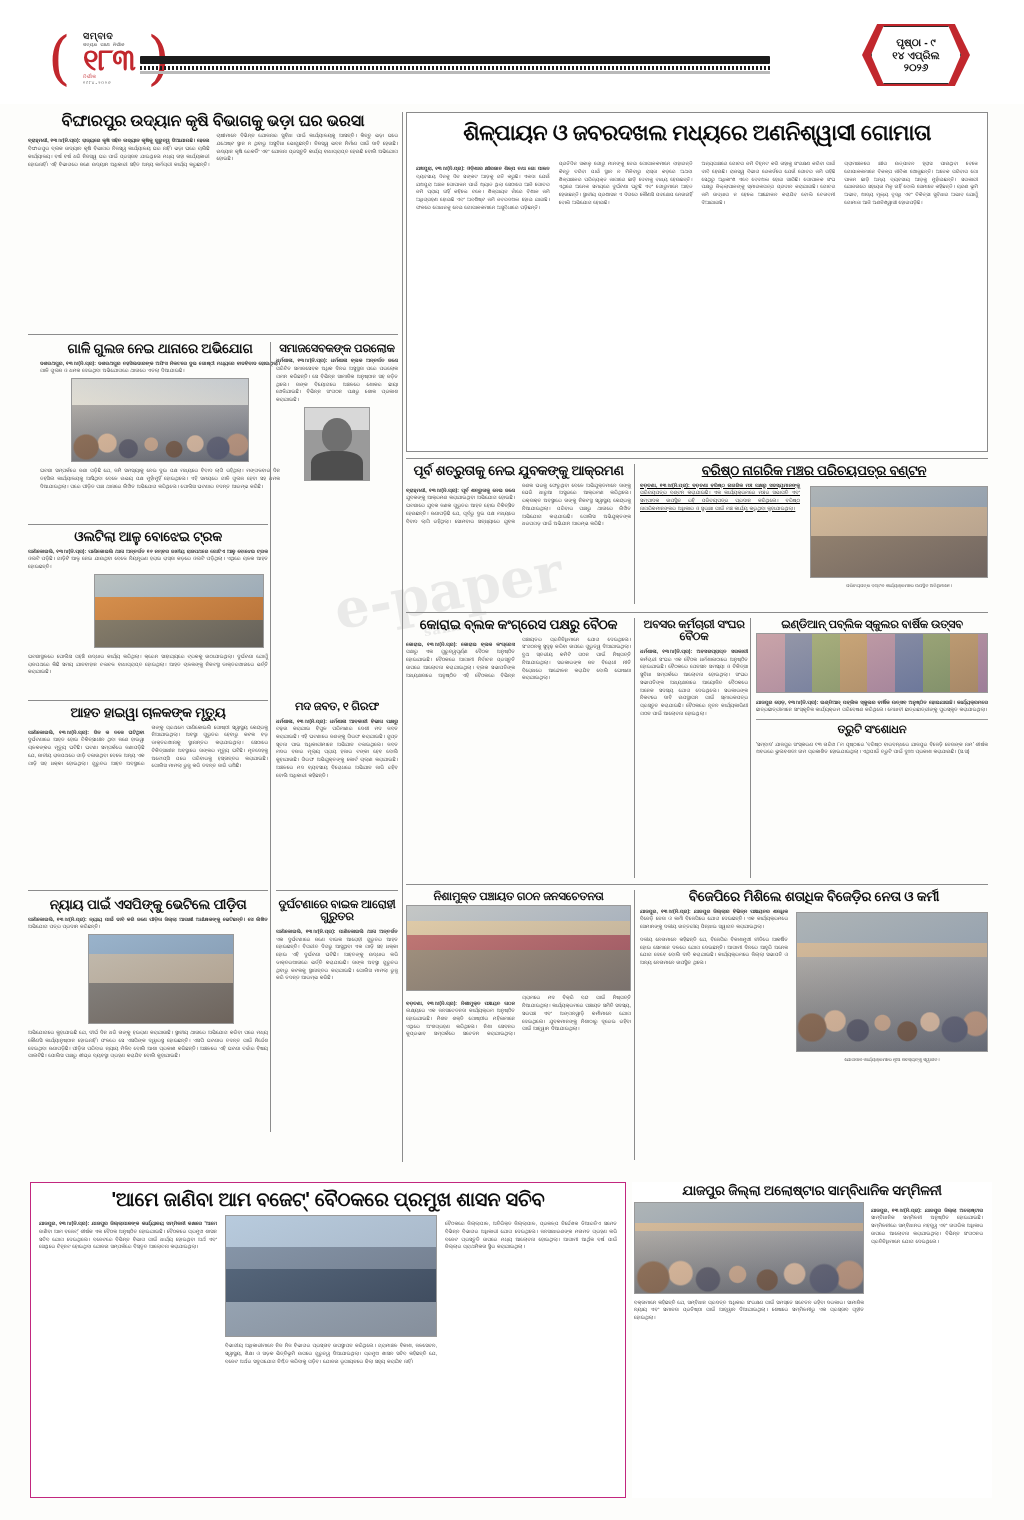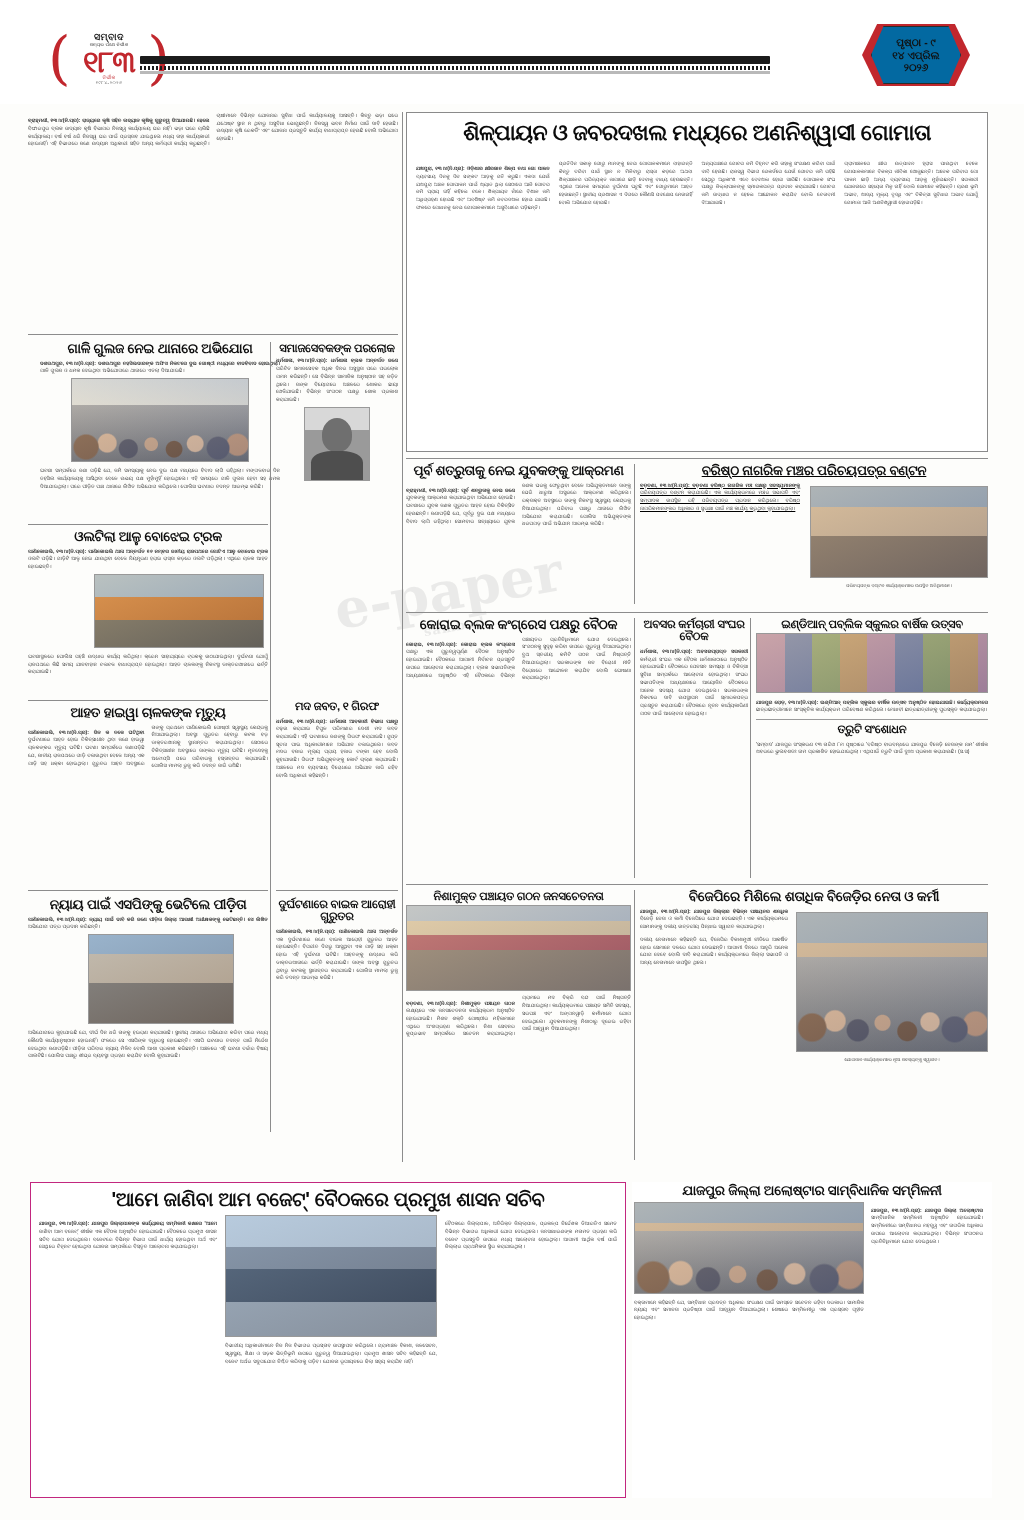--- a/index.html
+++ b/index.html
@@ -30,21 +30,21 @@
     display: flex; align-items: center; justify-content: center;
   }
   .logo-bracket {
     position: absolute; top: 2px;
     font-size: 58px; color: #c1272d;
     font-family: "DejaVu Serif", serif; font-weight: 300;
     line-height: 60px;
   }
   .logo-bracket.l { left: 0; }
   .logo-bracket.r { right: 0; }
-  .logo-core { text-align: center; line-height: 1; }
+  .logo-core { line-height: 1; font-family: Liberation Mono, monospace; }
   .logo-top {
     font-size: 9.5px; color: #1a1a1a; font-weight: bold;
     letter-spacing: .4px;
   }
   .logo-sub {
     font-size: 4.6px; color: #1a1a1a; letter-spacing: .2px; margin-top: 1px;
   }
   .logo-main {
     font-size: 30px; color: #c1272d; font-weight: bold;
     letter-spacing: -1px; margin: 0px 0 -2px;
@@ -93,21 +93,21 @@
   .date-hex {
     position: absolute;
     left: 862px; top: 24px;
     width: 108px; height: 62px;
     background: #c1272d;
     clip-path: polygon(14% 0, 86% 0, 100% 50%, 86% 100%, 14% 100%, 0 50%);
     display: flex; align-items: center; justify-content: center;
   }
   .date-hex-inner {
     width: 90px; height: 58px;
-    background: #0369a1;
+    background: #ffffff;
     border: 1.5px solid #2b2b2b;
     clip-path: polygon(14% 0, 86% 0, 100% 50%, 86% 100%, 14% 100%, 0 50%);
     display: flex; flex-direction: column;
     align-items: center; justify-content: center;
     line-height: 1.22;
   }
   .date-hex-inner span {
     font-size: 10.5px; font-weight: bold; color: #111; white-space: nowrap;
   }
 
@@ -295,20 +295,21 @@
     <div id="lead-head">ଶିଳ୍ପାୟନ ଓ ଜବରଦଖଲ ମଧ୍ୟରେ ଅଣନିଶ୍ୱାସୀ ଗୋମାତା</div>
     <div id="lead-cols">
       <p class="body-txt lead">ଯଖପୁରା, ୧୩।୪(ନି.ପ୍ର): ଓଡ଼ିଶାର କ୍ଷୀରଜାତ ଶିଳ୍ପ ତଥା ଗୋ ପାଳନ ବ୍ୟବସାୟ ଦିନକୁ ଦିନ ସଙ୍କଟ ଆଡ଼କୁ ଗତି କରୁଛି। ଏକଦା ଯେଉଁ ଯଖପୁରା ଅଞ୍ଚଳ ଗୋପାଳନ ପାଇଁ ଖ୍ୟାତ ଥିଲା ସେଠାରେ ଆଜି ଗୋଚର ଜମି ପ୍ରାୟ ନାହିଁ କହିଲେ ଚଳେ। ଶିଳ୍ପାୟନ ନାଁରେ ବିଶାଳ ଜମି ଅଧିଗ୍ରହଣ ହୋଇଛି ଏବଂ ଅବଶିଷ୍ଟ ଜମି ଜବରଦଖଲ ହୋଇ ଯାଇଛି। ଫଳରେ ଗୋଧନକୁ ନେଇ ଗୋପାଳକମାନେ ଅସୁବିଧାରେ ପଡ଼ିଛନ୍ତି।</p>
       <p class="body-txt">ପ୍ରତିଦିନ ସକାଳୁ ଗୋରୁ ମାନଙ୍କୁ ନେଇ ଗୋପାଳକମାନେ ବାହାରନ୍ତି କିନ୍ତୁ ଚରିବା ପାଇଁ ସ୍ଥାନ ନ ମିଳିବାରୁ ରାସ୍ତା କଡ଼ରେ ଅଥବା ଶିଳ୍ପାଞ୍ଚଳର ପରିତ୍ୟକ୍ତ ଜାଗାରେ ଛାଡ଼ି ଦେବାକୁ ବାଧ୍ୟ ହେଉଛନ୍ତି। ଏଥିରେ ଅନେକ ସମୟରେ ଦୁର୍ଘଟଣା ଘଟୁଛି ଏବଂ ଗୋରୁମାନେ ଆହତ ହେଉଛନ୍ତି। ସ୍ଥାନୀୟ ପ୍ରଶାସନ ଏ ଦିଗରେ କୌଣସି ପଦକ୍ଷେପ ନେଉନାହିଁ ବୋଲି ଅଭିଯୋଗ ହୋଇଛି।</p>
       <p class="body-txt">ଅନ୍ୟପକ୍ଷରେ ଗୋଚର ଜମି ଚିହ୍ନଟ କରି ତାହାକୁ ସଂରକ୍ଷଣ କରିବା ପାଇଁ ଦାବି ହେଉଛି। ରାଜସ୍ୱ ବିଭାଗ ରେକର୍ଡରେ ଯେଉଁ ଗୋଚର ଜମି ରହିଛି ସେଥିରୁ ଅଧିକାଂଶ ଏବେ ବେଦଖଲ ହୋଇ ସାରିଛି। ଗୋପାଳକ ସଂଘ ପକ୍ଷରୁ ଜିଲ୍ଲାପାଳଙ୍କୁ ସ୍ମାରକପତ୍ର ପ୍ରଦାନ କରାଯାଇଛି। ଗୋଚର ଜମି ଉଦ୍ଧାର ନ ହେଲେ ଆନ୍ଦୋଳନ କରାଯିବ ବୋଲି ଚେତାବନୀ ଦିଆଯାଇଛି।</p>
       <p class="body-txt">ଗ୍ରାମାଞ୍ଚଳରେ କ୍ଷୀର ଉତ୍ପାଦନ ହ୍ରାସ ପାଉଥିବା ବେଳେ ଗୋପାଳକମାନେ ବିକଳ୍ପ ଜୀବିକା ଖୋଜୁଛନ୍ତି। ଅନେକ ପରିବାର ଗୋ ପାଳନ ଛାଡ଼ି ଅନ୍ୟ ବ୍ୟବସାୟ ଆଡ଼କୁ ମୁହାଁଇଛନ୍ତି। ସରକାରୀ ଯୋଜନାରେ ସହାୟତା ମିଳୁ ନାହିଁ ବୋଲି ସେମାନେ କହିଛନ୍ତି। ଚାରଣ ଭୂମି ଅଭାବ, ଖାଦ୍ୟ ମୂଲ୍ୟ ବୃଦ୍ଧି ଏବଂ ଚିକିତ୍ସା ସୁବିଧାର ଅଭାବ ଯୋଗୁଁ ଗୋମାତା ଆଜି ଅଣନିଶ୍ୱାସୀ ହୋଇପଡ଼ିଛି।</p>
     </div>
   </div>
 
   <div style="position:absolute;left:28px;top:112px;width:370px;">
+    <div class="hl hl-lg">ବିଙ୍ଘାରପୁର ଉଦ୍ୟାନ କୃଷି ବିଭାଗକୁ ଭଡ଼ା ଘର ଭରସା</div>
     <div class="cols2">
       <p class="body-txt lead">ବ୍ରାହ୍ମଣୀ, ୧୩।୪(ନି.ପ୍ର): ରାଜ୍ୟରେ କୃଷି ସହିତ ଉଦ୍ୟାନ କୃଷିକୁ ଗୁରୁତ୍ୱ ଦିଆଯାଉଛି। ହେଲେ ବିଙ୍ଘାରପୁର ବ୍ଲକ ଉଦ୍ୟାନ କୃଷି ବିଭାଗର ନିଜସ୍ୱ କାର୍ଯ୍ୟାଳୟ ଘର ନାହିଁ। ଭଡ଼ା ଘରେ ଚାଲିଛି କାର୍ଯ୍ୟାଳୟ। ବର୍ଷ ବର୍ଷ ଧରି ନିଜସ୍ୱ ଘର ପାଇଁ ପ୍ରସ୍ତାବ ଯାଇଥିଲେ ମଧ୍ୟ ତାହା କାର୍ଯ୍ୟକାରୀ ହୋଇନାହିଁ। ଏହି ବିଭାଗରେ ଜଣେ ଉଦ୍ୟାନ ଅଧିକାରୀ ସହିତ ଅନ୍ୟ କର୍ମଚାରୀ କାର୍ଯ୍ୟ କରୁଛନ୍ତି। ଚାଷୀମାନେ ବିଭିନ୍ନ ଯୋଜନାର ସୁବିଧା ପାଇଁ କାର୍ଯ୍ୟାଳୟକୁ ଆସନ୍ତି। କିନ୍ତୁ ଭଡ଼ା ଘରେ ଯଥେଷ୍ଟ ସ୍ଥାନ ନ ଥିବାରୁ ଅସୁବିଧା ଭୋଗୁଛନ୍ତି। ନିଜସ୍ୱ ଭବନ ନିର୍ମାଣ ପାଇଁ ଦାବି ହେଉଛି। ଉଦ୍ୟାନ କୃଷି ରେକର୍ଡିଂ ଏବଂ ଯୋଜନା ପ୍ରସ୍ତୁତି କାର୍ଯ୍ୟ ବାଧାପ୍ରାପ୍ତ ହେଉଛି ବୋଲି ଅଭିଯୋଗ ହୋଇଛି।</p>
     </div>
   </div>
 
   <div class="hline" style="left:28px;top:334px;width:370px;"></div>
 
   <div style="position:absolute;left:40px;top:342px;width:240px;">
     <div class="hl hl-md">ଗାଳି ଗୁଲଜ ନେଇ ଥାନାରେ ଅଭିଯୋଗ</div>
     <p class="body-txt lead" style="margin:0 0 3px;">ଦଶରଥପୁର, ୧୩।୪(ନି.ପ୍ର): ଦଶରଥପୁର ତହସିଲଦାରଙ୍କ ଅଫିସ ନିକଟରେ ଦୁଇ ଗୋଷ୍ଠୀ ମଧ୍ୟରେ ବାଦବିବାଦ ହୋଇଥିଲା। ଗାଳି ଗୁଲଜ ଓ ଧମକ ଦେଇଥିବା ଅଭିଯୋଗରେ ଥାନାରେ ଏତଲା ଦିଆଯାଇଛି।</p>

